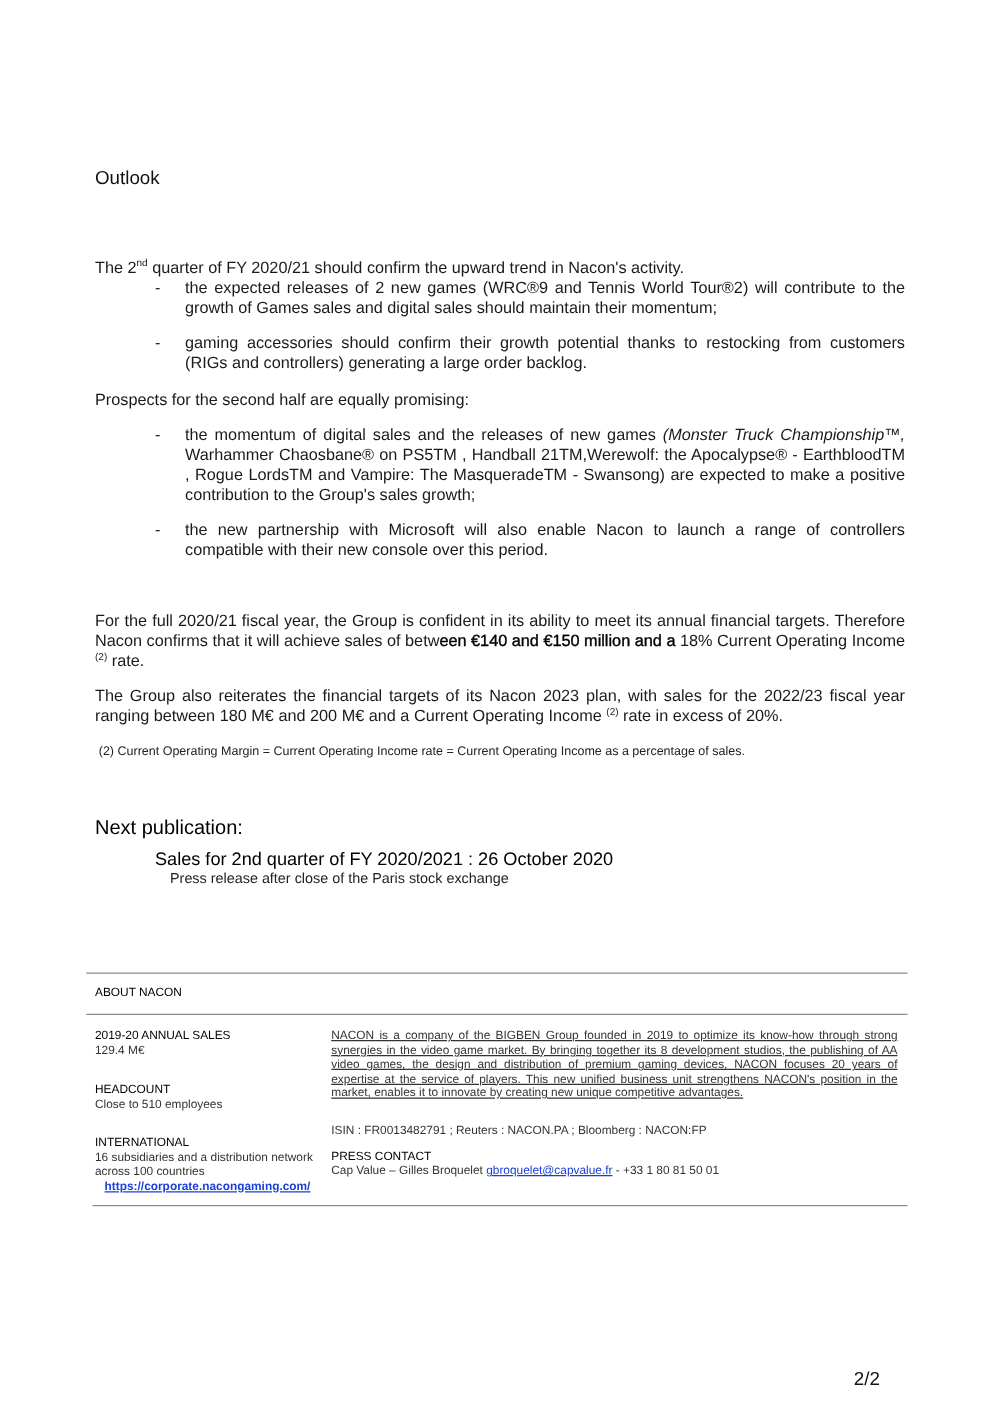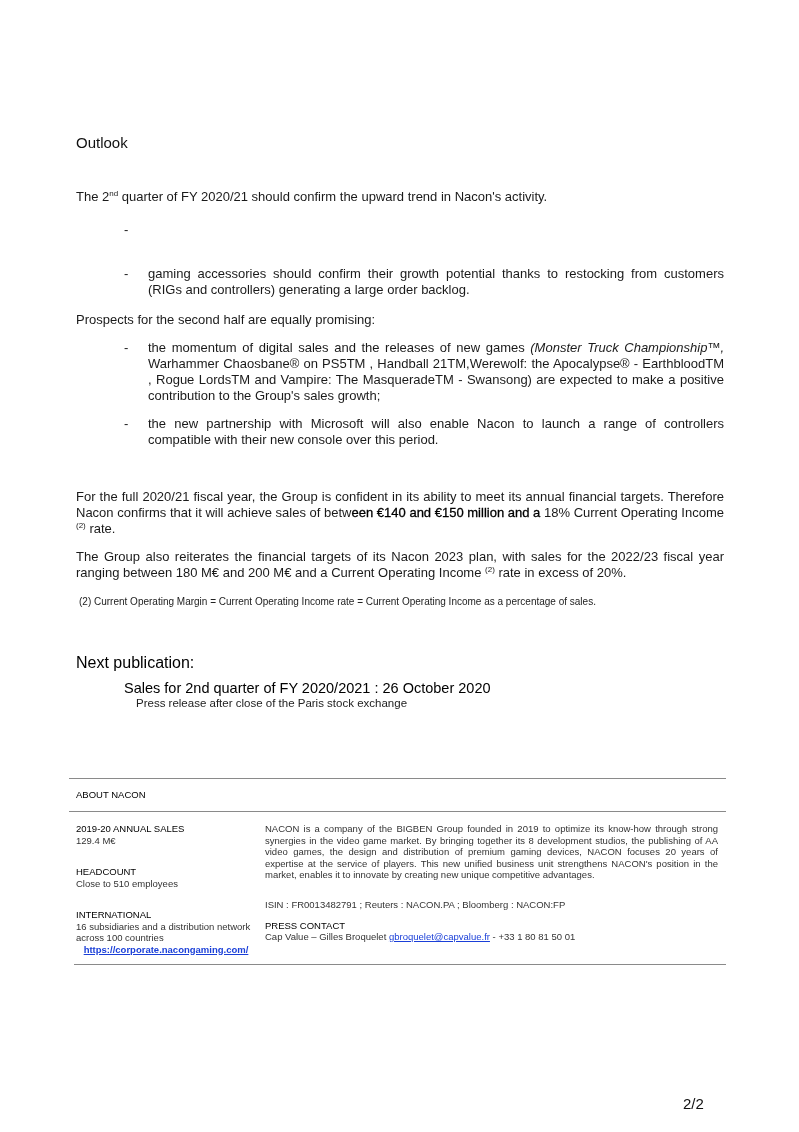--- a/index.html
+++ b/index.html
@@ -1,47 +1,48 @@
 <!DOCTYPE html>
 <html><head>
 <meta charset="utf-8">
 <style>
   html, body { margin: 0; padding: 0; background: #ffffff; }
   body { width: 799px; height: 1132px; position: relative; overflow: hidden;
          font-family: "Liberation Sans", sans-serif; color: #111; }
   .abs { position: absolute; }
   .p { font-size: 13px; line-height: 16px; text-align: justify; color: #1a1a1a; }
   .h-outlook { left: 76px; top: 134px; font-size: 15px; color: #111; }
-  .intro { left: 76px; top: 189px; width: 650px; }
+  .intro { left: 76px; top: 206px; width: 650px; }
   .bullet { position: absolute; left: 76px; width: 650px; }
   .bullet .dash { position: absolute; left: 48px; top: 0; }
   .bullet .txt { margin-left: 72px; width: 576px; text-align: justify; }
   .bold { font-weight: bold; }
   sup { font-size: 8px; line-height: 0; vertical-align: 5px; }
   .footnote { left: 79px; top: 596px; font-size: 10px; color: #222; }
   .next-h { left: 76px; top: 654px; font-size: 16px; color: #000; }
   .next-line { left: 124px; top: 680px; font-size: 14.5px; color: #000; }
   .next-sub { left: 124px; top: 697px; font-size: 11.5px; color: #222; padding-left: 12px; }
   .rule { position: absolute; height: 1px; background: #8a8a8a; }
   .small { font-size: 9.5px; line-height: 11.5px; color: #333; }
   .small-h { font-size: 9.5px; line-height: 11.5px; color: #000; }
   .link { color: #1a3fd8; text-decoration: underline; }
   .link-b { color: #1a3fd8; text-decoration: underline; font-weight: bold; text-align: center; }
-  .about-text { left: 265px; top: 823px; width: 453px; text-align: justify; }
+  .about-text { left: 265px; top: 823px; width: 453px; text-align: justify; text-decoration: underline; }
   .pagenum { left: 683px; top: 1095px; font-size: 15px; color: #111; }
 </style>
 </head>
 <body>
 
 <div class="abs h-outlook">Outlook</div>
 
 <div class="abs p intro"><span>The 2</span><sup>nd</sup><span> quarter of FY 2020/21 should confirm the upward trend in Nacon's activity.</span></div>
 
 <div class="bullet p" style="top:222px">
   <span class="dash">-</span>
+  <div class="txt">the expected releases of 2 new games (WRC®9 and Tennis World Tour®2) will contribute to the growth of Games sales and digital sales should maintain their momentum;</div>
 </div>
 <div class="bullet p" style="top:266px">
   <span class="dash">-</span>
   <div class="txt">gaming accessories should confirm their growth potential thanks to restocking from customers (RIGs and controllers) generating a large order backlog.</div>
 </div>
 
 <div class="abs p" style="left:76px; top:312px; width:650px;">Prospects for the second half are equally promising:</div>
 
 <div class="bullet p" style="top:340px">
   <span class="dash">-</span>

